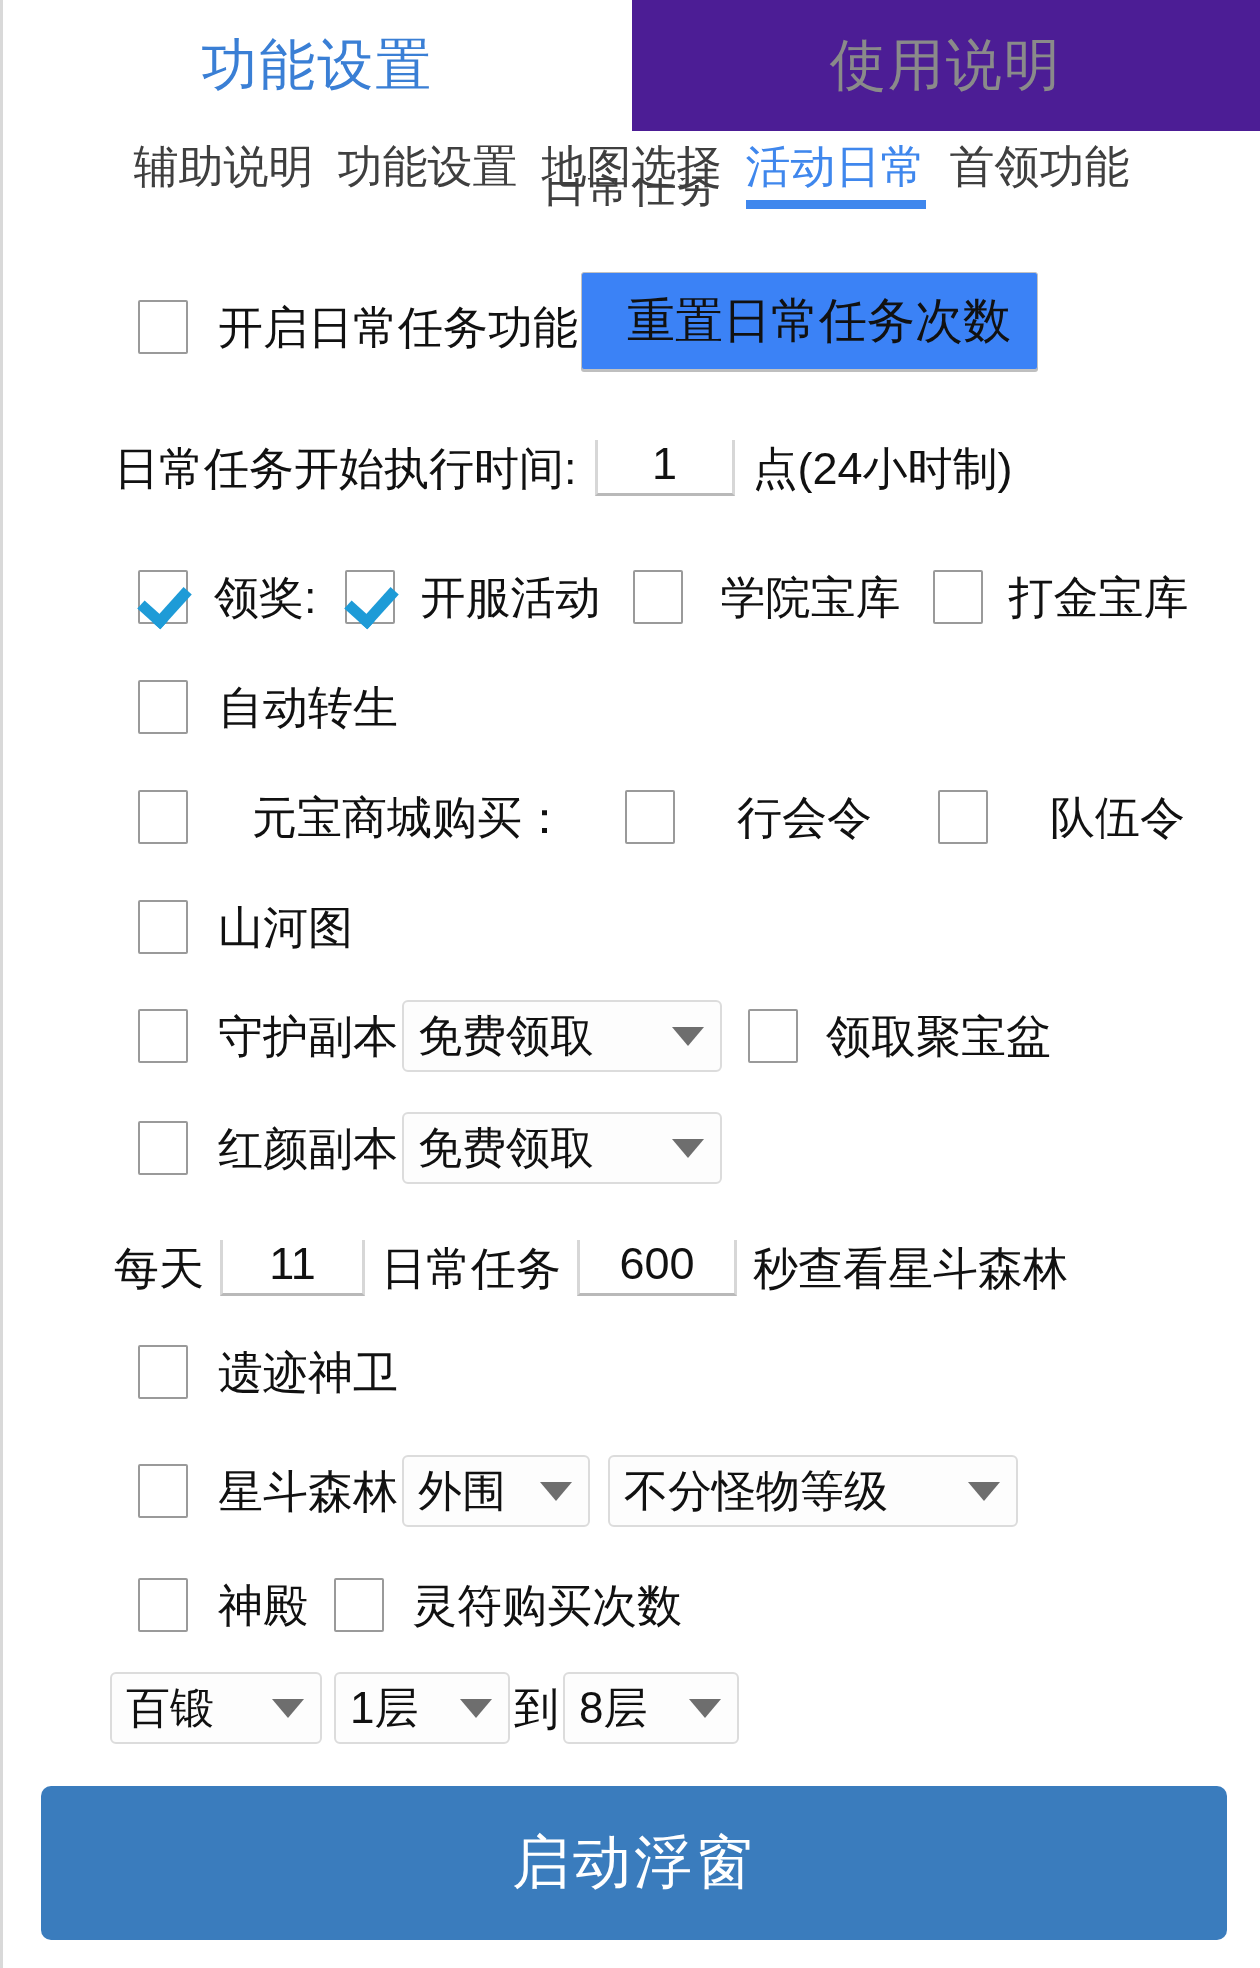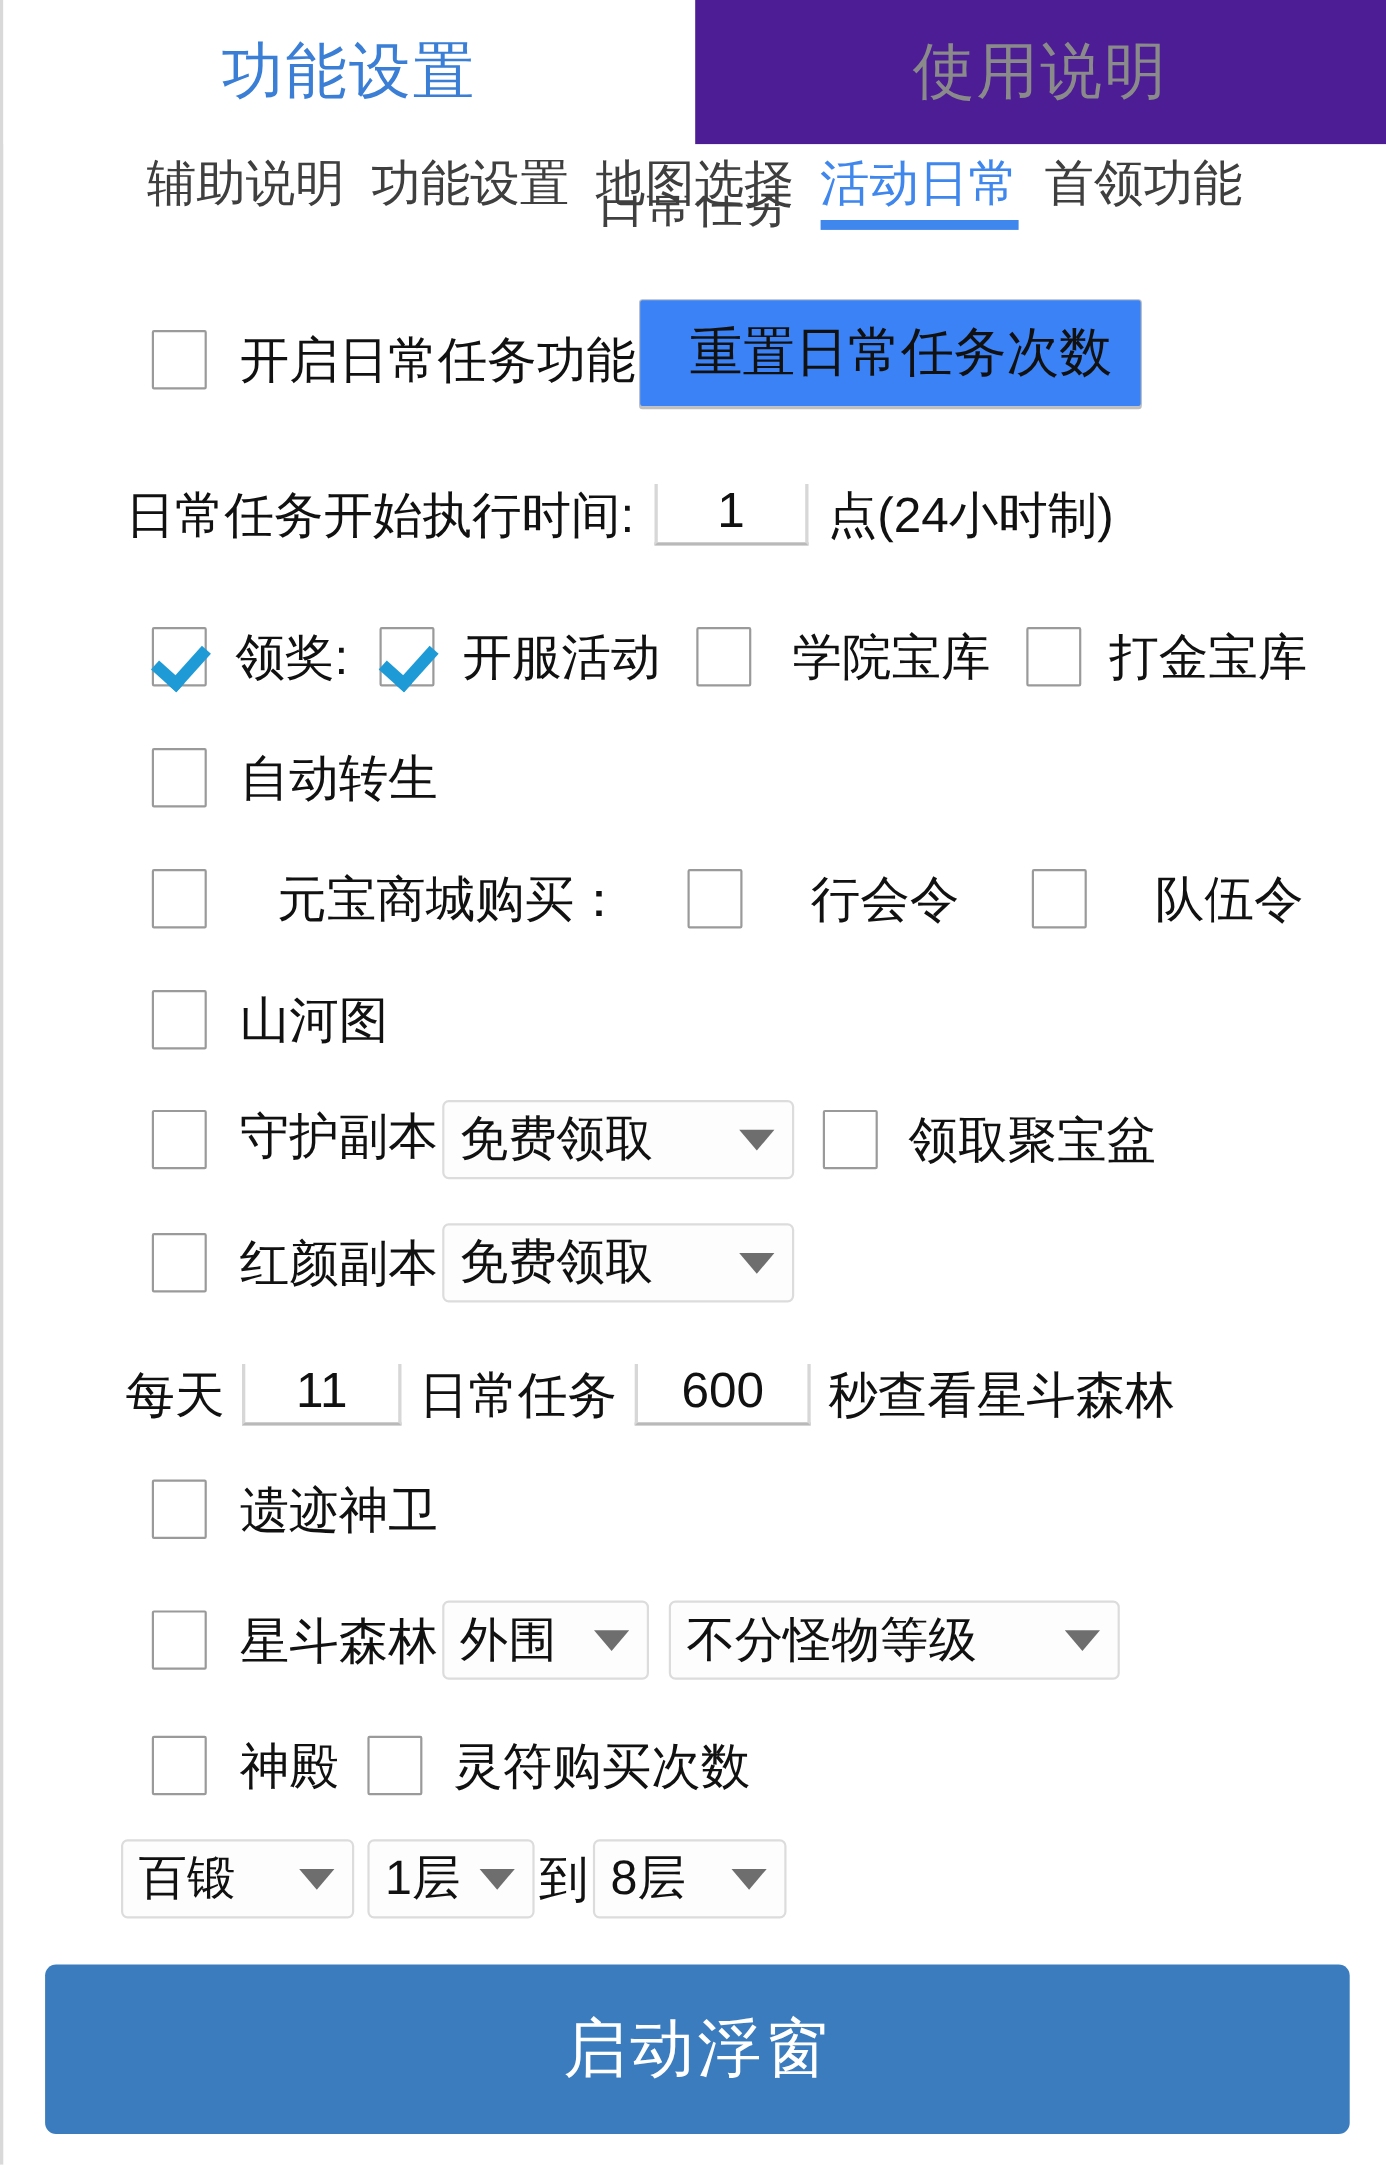--- a/index.html
+++ b/index.html
@@ -292,21 +292,21 @@
     <div class="lbl" style="margin-left:28px;">队伍令</div>
   </div>
 
   <div class="row abs" style="left:90px; top:900px;">
     <div class="cb"></div>
     <div class="lbl" style="margin-left:30px;">山河图</div>
   </div>
 
   <div class="row abs" style="left:90px; top:1000px;">
     <div class="cb"></div>
-    <div class="lbl" style="margin-left:30px;font-family:Liberation Mono, monospace;">守护副本</div>
+    <div class="lbl" style="margin-left:30px;">守护副本</div>
     <div class="sel" style="margin-left:4px; width:320px;">
       <span class="seltext">免费领取</span>
       <span class="caret"></span>
     </div>
     <div class="cb" style="margin-left:26px;"></div>
     <div class="lbl" style="margin-left:28px;">领取聚宝盆</div>
   </div>
 
   <div class="row abs" style="left:90px; top:1112px;">
     <div class="cb"></div>
@@ -348,21 +348,21 @@
     <div class="lbl" style="margin-left:30px;">神殿</div>
     <div class="cb" style="margin-left:26px;"></div>
     <div class="lbl" style="margin-left:28px;">灵符购买次数</div>
   </div>
 
   <div class="row abs" style="left:62px; top:1672px;">
     <div class="sel" style="width:212px;">
       <span class="seltext">百锻</span>
       <span class="caret"></span>
     </div>
-    <div class="sel" style="margin-left:12px; width:152px;">
+    <div class="sel" style="margin-left:12px; width:176px;">
       <span class="seltext">1层</span>
       <span class="caret"></span>
     </div>
     <div class="lbl" style="margin:0 4px;">到</div>
     <div class="sel" style="width:176px;">
       <span class="seltext">8层</span>
       <span class="caret"></span>
     </div>
   </div>
 

